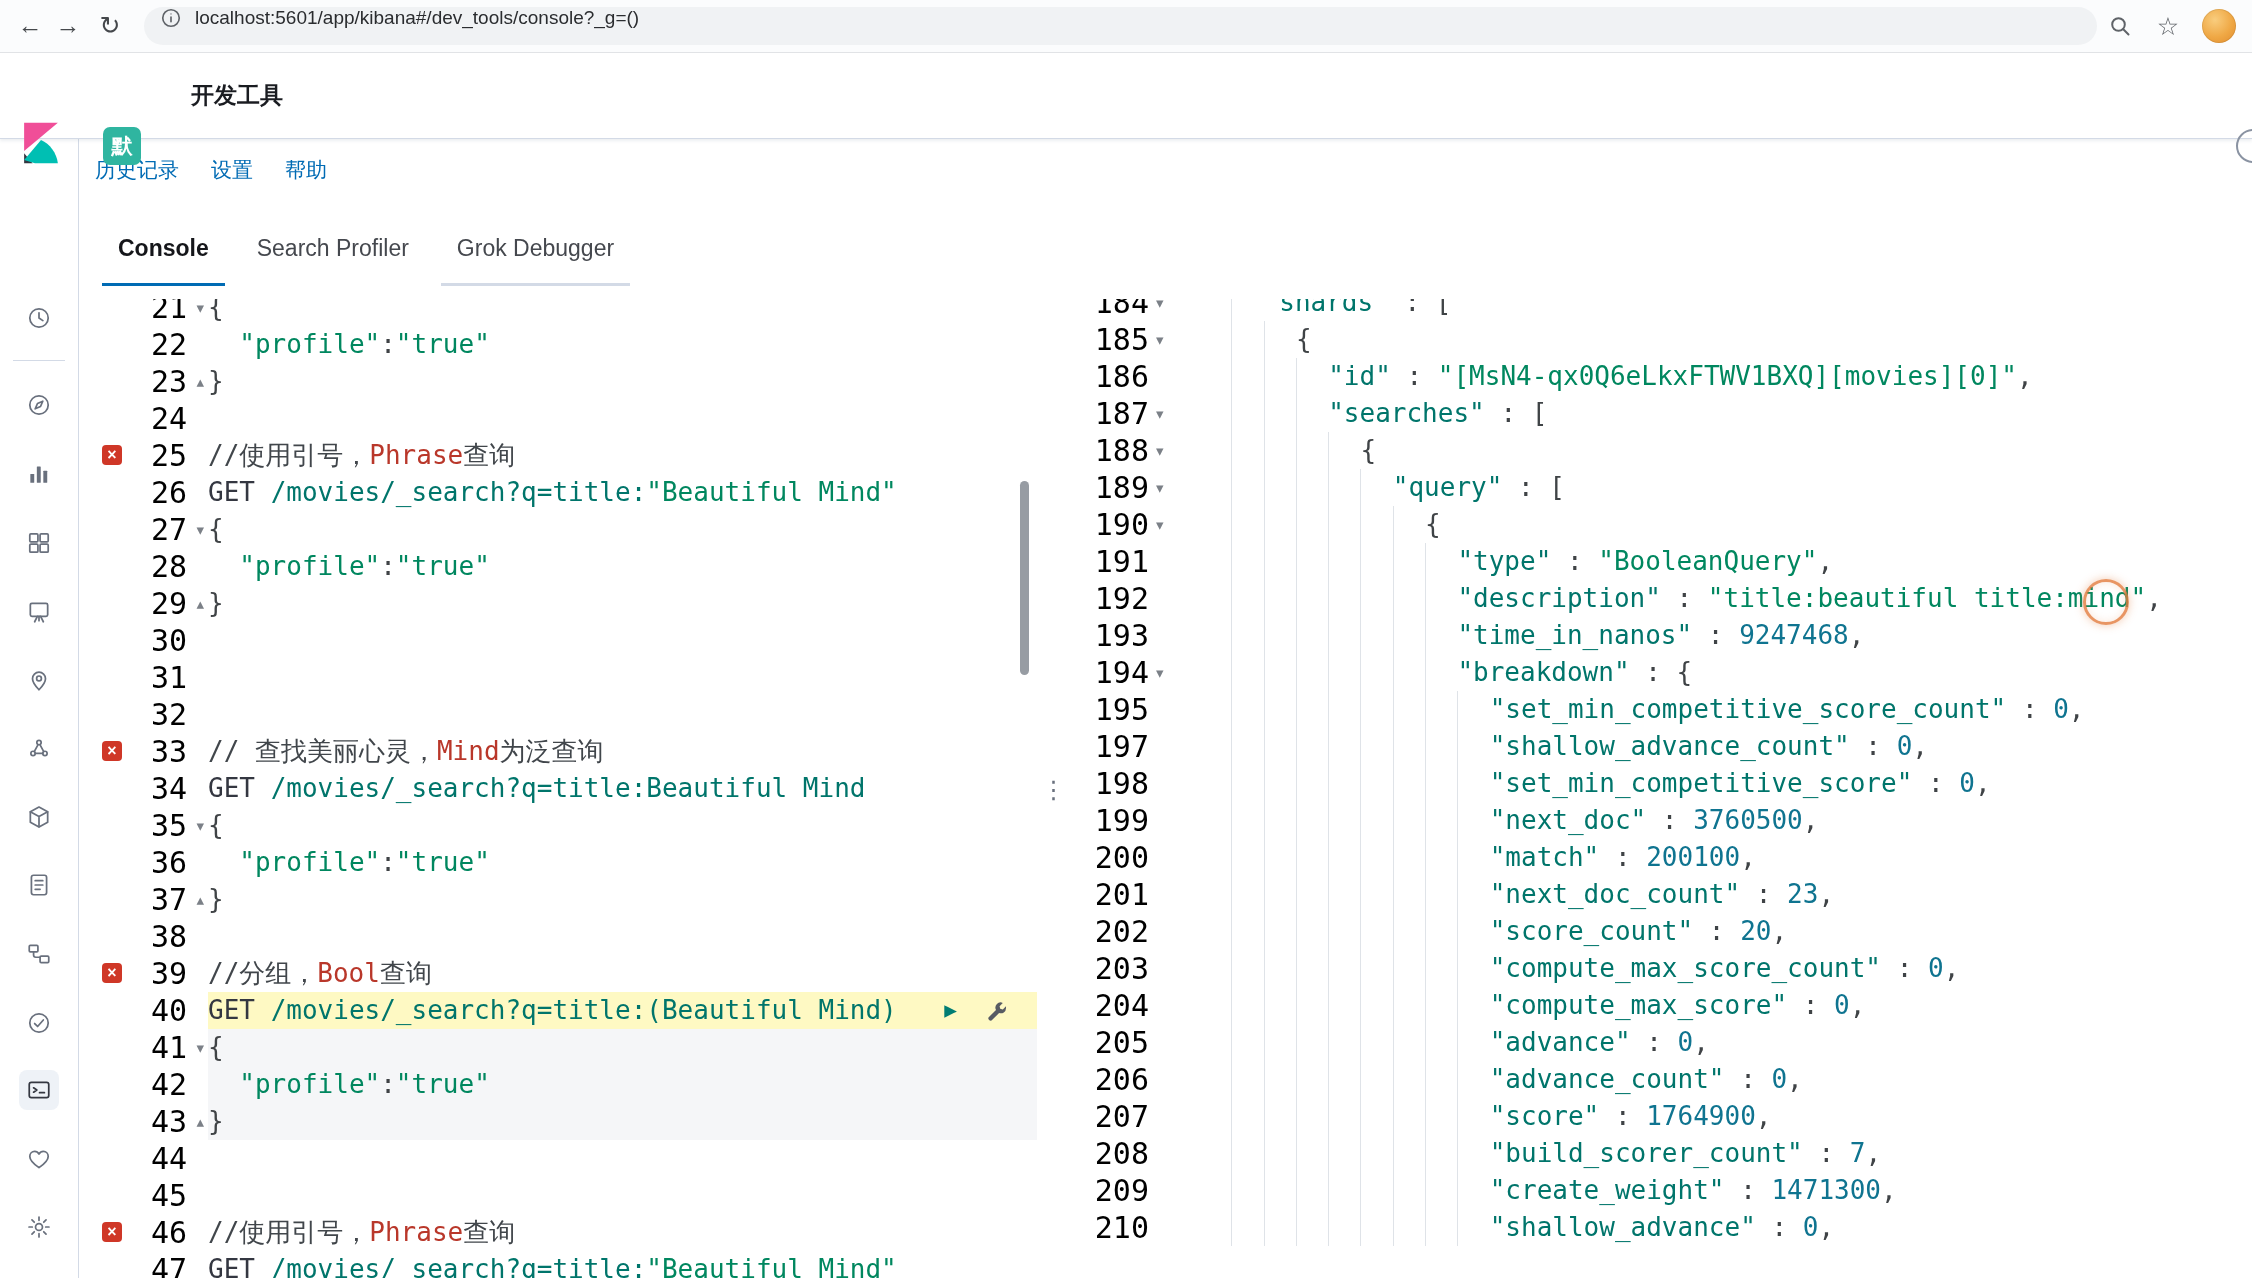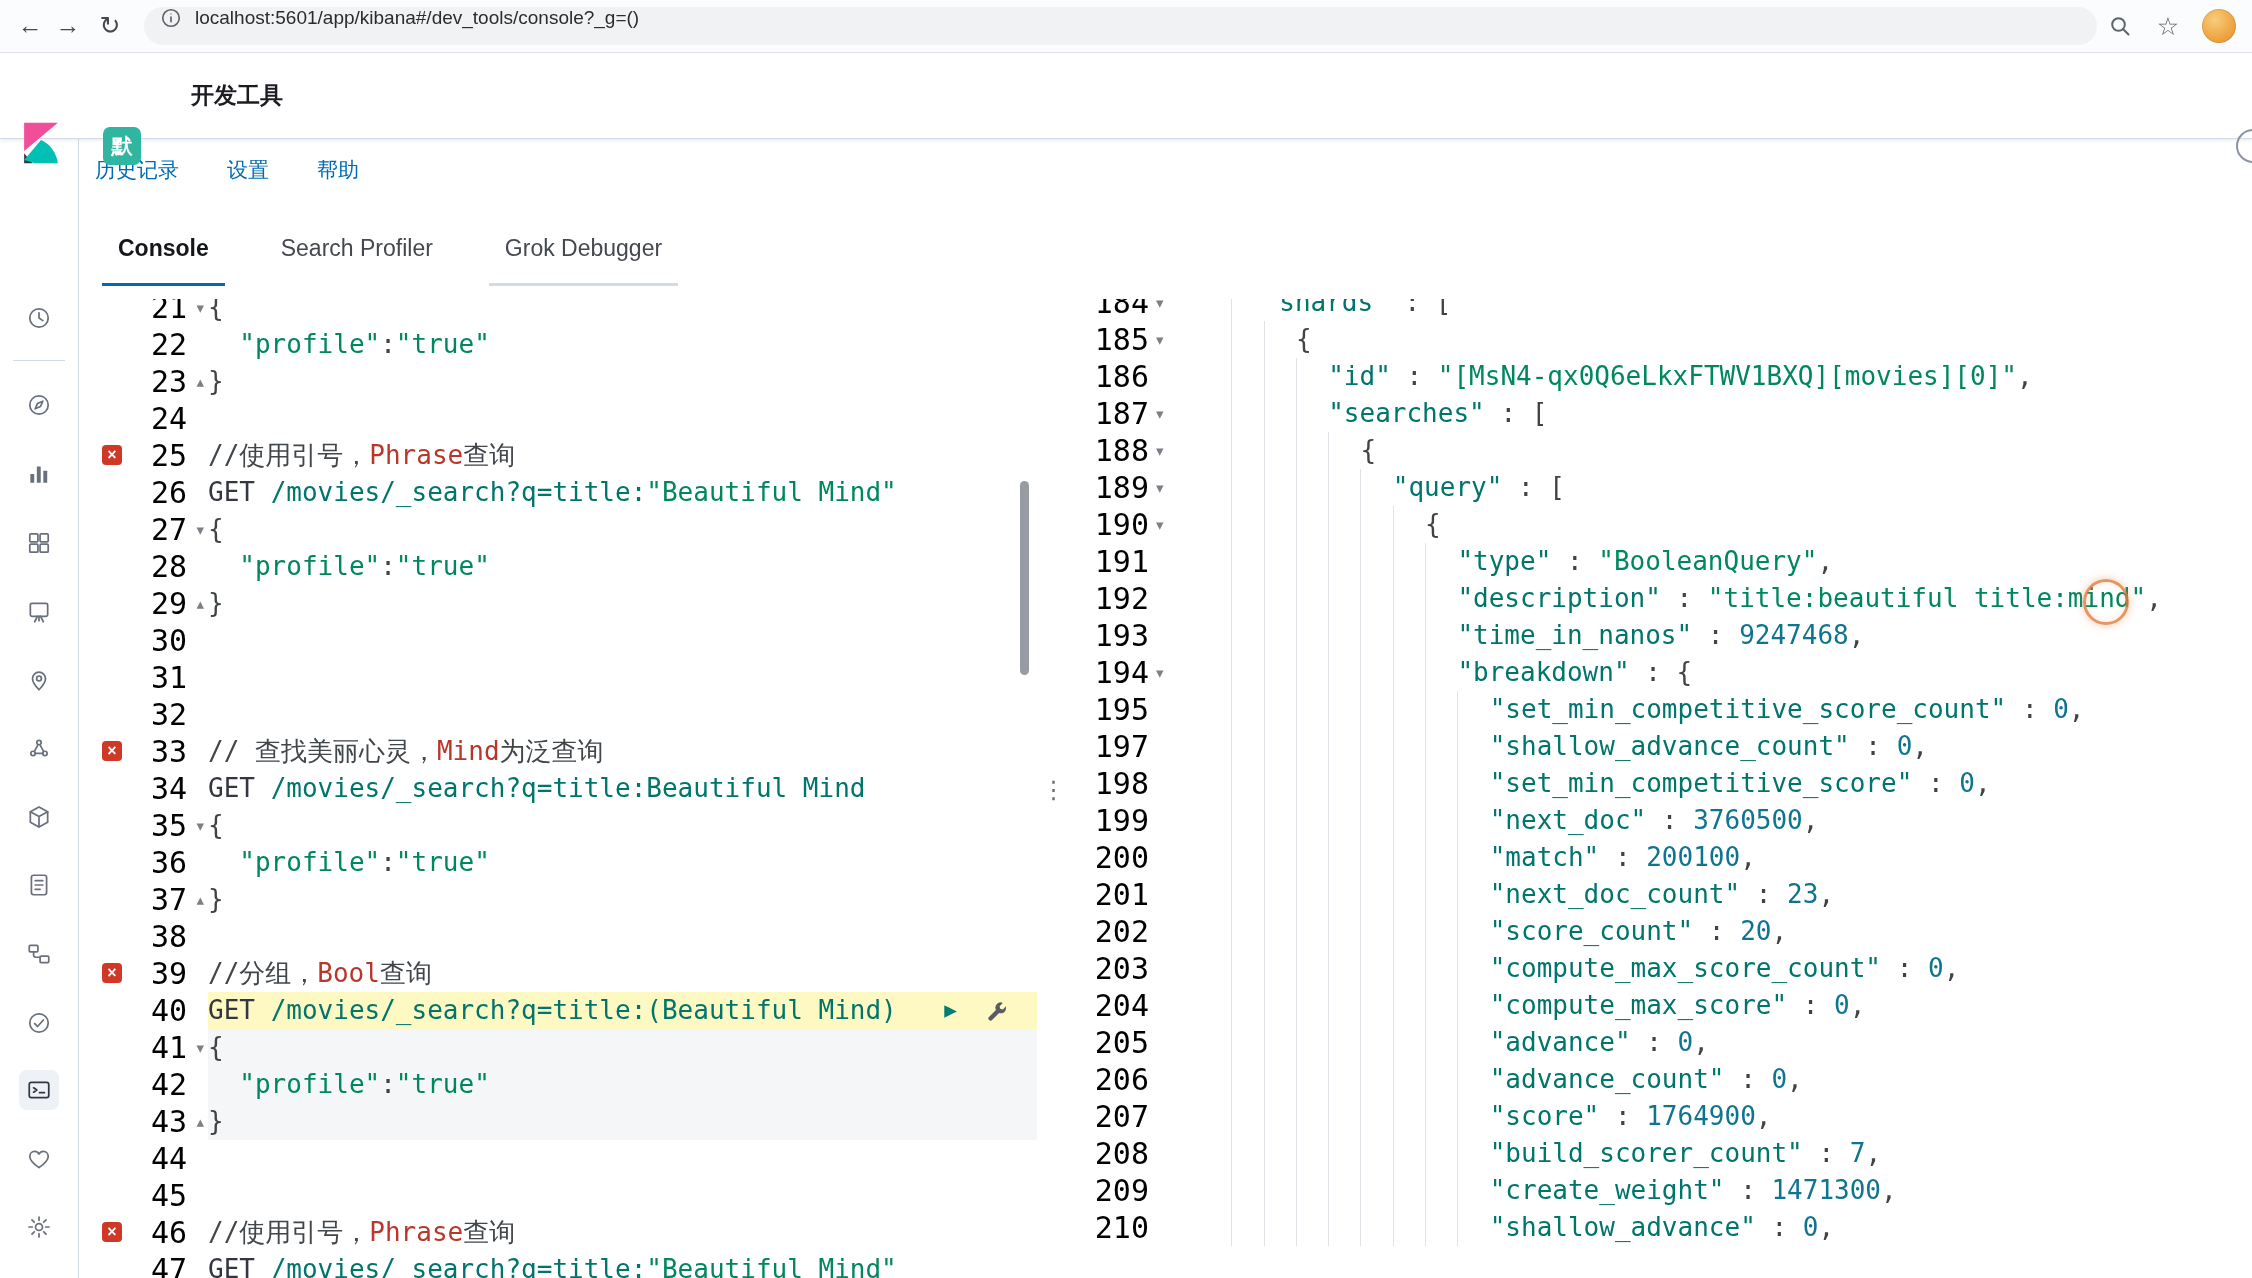--- a/index.html
+++ b/index.html
@@ -27,23 +27,23 @@
 
   
   .sidebar{position:absolute;left:0;top:138px;width:78px;bottom:0;background:#fff;border-right:1px solid #d3dae6;z-index:5}
   .sb-div{position:absolute;top:222px;left:13px;right:13px;border-top:1px solid #d3dae6}
   .sb-item{position:absolute;left:0;width:78px;height:48px;display:flex;align-items:center;justify-content:center;color:#69707d;cursor:pointer}
   .sb-item .sb-ic{display:flex;align-items:center;justify-content:center}
   .sb-item.sel{color:#343741}
   .sb-item.sel .sb-ic{background:#eef2f7;border-radius:8px;padding:7px}
 
   
-  .dt-nav{position:absolute;left:95px;top:151px;display:flex;gap:48px;z-index:2}
+  .dt-nav{position:absolute;left:95px;top:151px;display:flex;gap:32px;z-index:2}
   .dt-nav a{font-size:21px;line-height:38px;color:#006bb4;font-weight:500;text-decoration:none;cursor:pointer}
-  .dt-tabs{position:absolute;left:102px;top:233px;display:flex;gap:40px;z-index:2}
+  .dt-tabs{position:absolute;left:102px;top:233px;display:flex;gap:16px;z-index:2}
   .tab{padding:0 16px 20px;font-size:23px;line-height:30px;color:#45484e;font-weight:500;border-bottom:3px solid transparent;cursor:pointer}
   .tab.act{color:#15161a;font-weight:700;border-color:#006bb4}
   .tab.gru{border-color:#d3dae6}
 
   
   .pane{position:absolute;top:299px;bottom:0;overflow:hidden;background:#fff}
   #editorPane{left:78px;width:959px}
   #outputPane{left:1070px;right:0}
   #editorPane .lines{margin-top:-10px}
   #outputPane .lines{margin-top:-15px}

